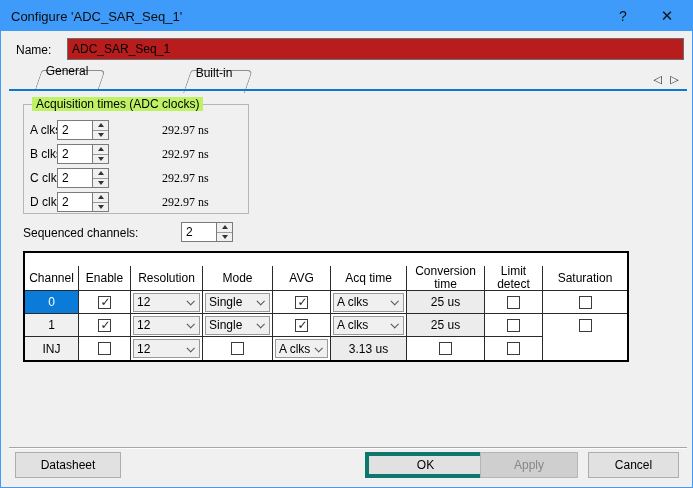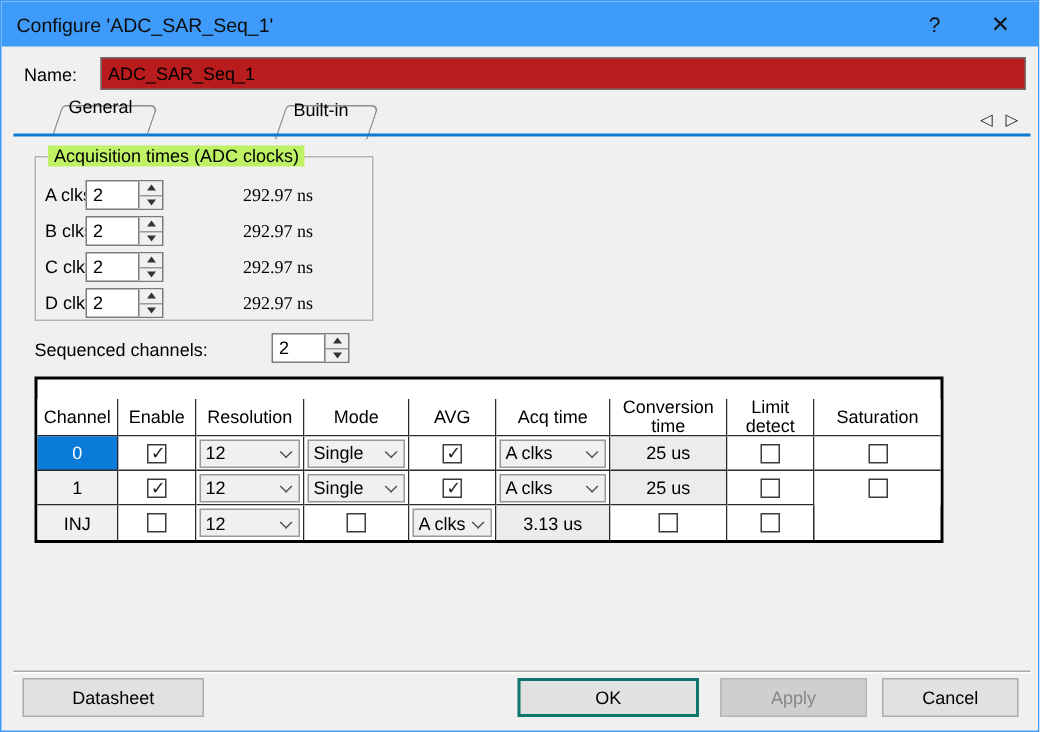--- a/index.html
+++ b/index.html
@@ -89,22 +89,22 @@
               background:#f0f0f0; border:1px solid #999; padding-left:3px; }
   .dd-val { font-size:12px; white-space:nowrap; }
   .chev { margin-left:auto; margin-right:6px; width:6px; height:6px; border-right:1.5px solid #555;
           border-bottom:1.5px solid #555; transform:rotate(45deg) translateY(-1px); }
 
   
   .footer-sep { position:absolute; left:8px; top:446px; width:678px; height:2px;
                 border-top:1px solid #a7a7a7; border-bottom:1px solid #fdfdfd; }
   .btn { position:absolute; top:451px; height:26px; background:#e1e1e1; border:1px solid #adadad;
          display:flex; align-items:center; justify-content:center; font-size:12px; cursor:default; }
-  .btn-datasheet { left:14px; width:121px; }
-  .btn-ok { left:344px; width:121px; border:2px solid #0f766e; }
+  .btn-datasheet { left:14px; width:106px; }
+  .btn-ok { left:364px; width:121px; border:4px solid #0f766e; }
   .btn-apply { left:479px; width:98px; background:#cfcfcf; border-color:#b5b5b5; color:#878787; }
   .btn-cancel { left:587px; width:91px; }
 </style>
 </head>
 <body>
 
 <div id="dialog">
 
   <div class="titlebar">
     <span class="title-text">Configure 'ADC_SAR_Seq_1'</span>

